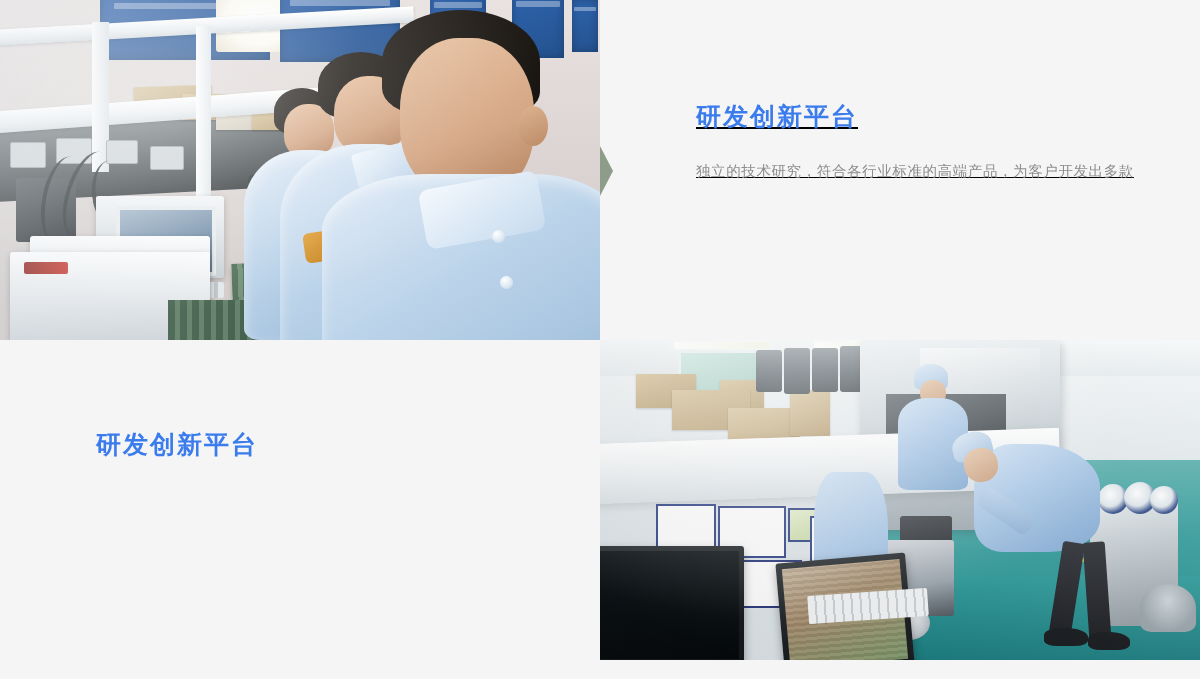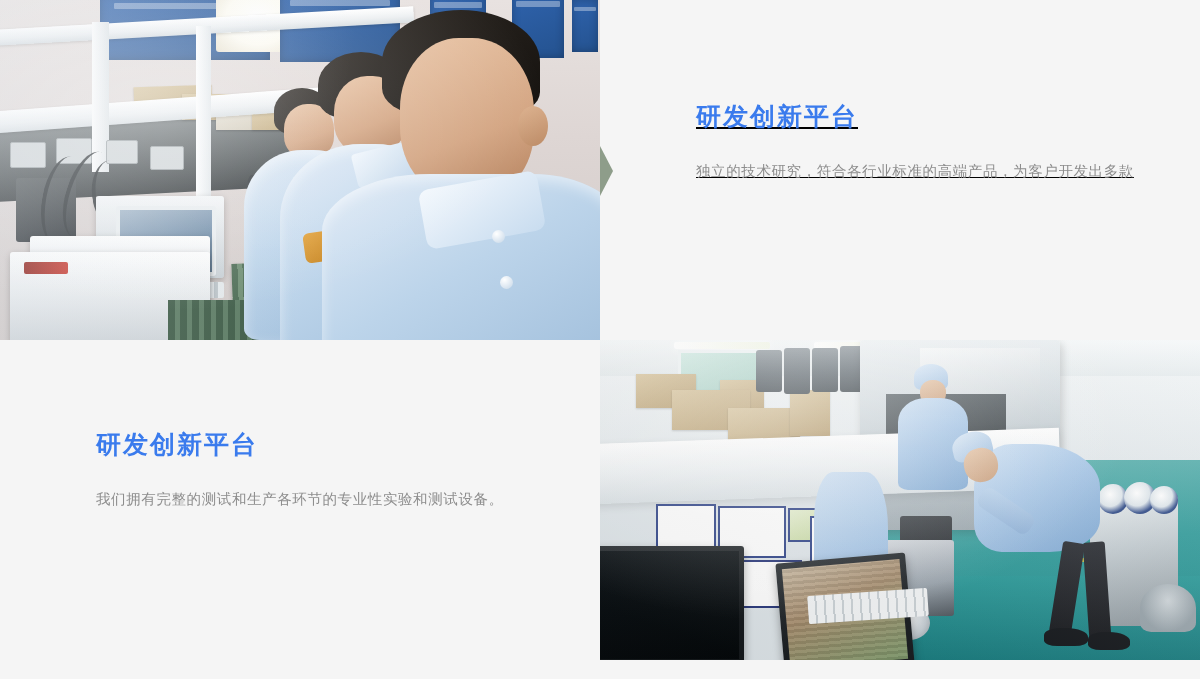--- a/index.html
+++ b/index.html
@@ -527,23 +527,20 @@
 
   <div class="textblock" id="text-rd">
     <h2 class="panel-title">研发创新平台</h2>
     <p class="panel-desc">
       <span class="ln">独立的技术研究，符合各行业标准的高端产品，为客户开发出多款</span>
     </p>
   </div>
 
   <div class="textblock" id="text-prod">
     <h2 class="panel-title">研发创新平台</h2>
-    <p class="panel-desc">
-      <span class="ln">我们拥有完整的测试和生产各环节的专业性实验和测试设备。</span>
-    </p>
   </div>
 
   <div class="photo" id="photo-prod">
     <div class="scene">
       <div class="pr-backwall"></div>
       <div class="pr-ceiling"></div>
       <div class="pr-lamp l1"></div>
       <div class="pr-lamp l2"></div>
 
       <div class="pr-floor"></div>

